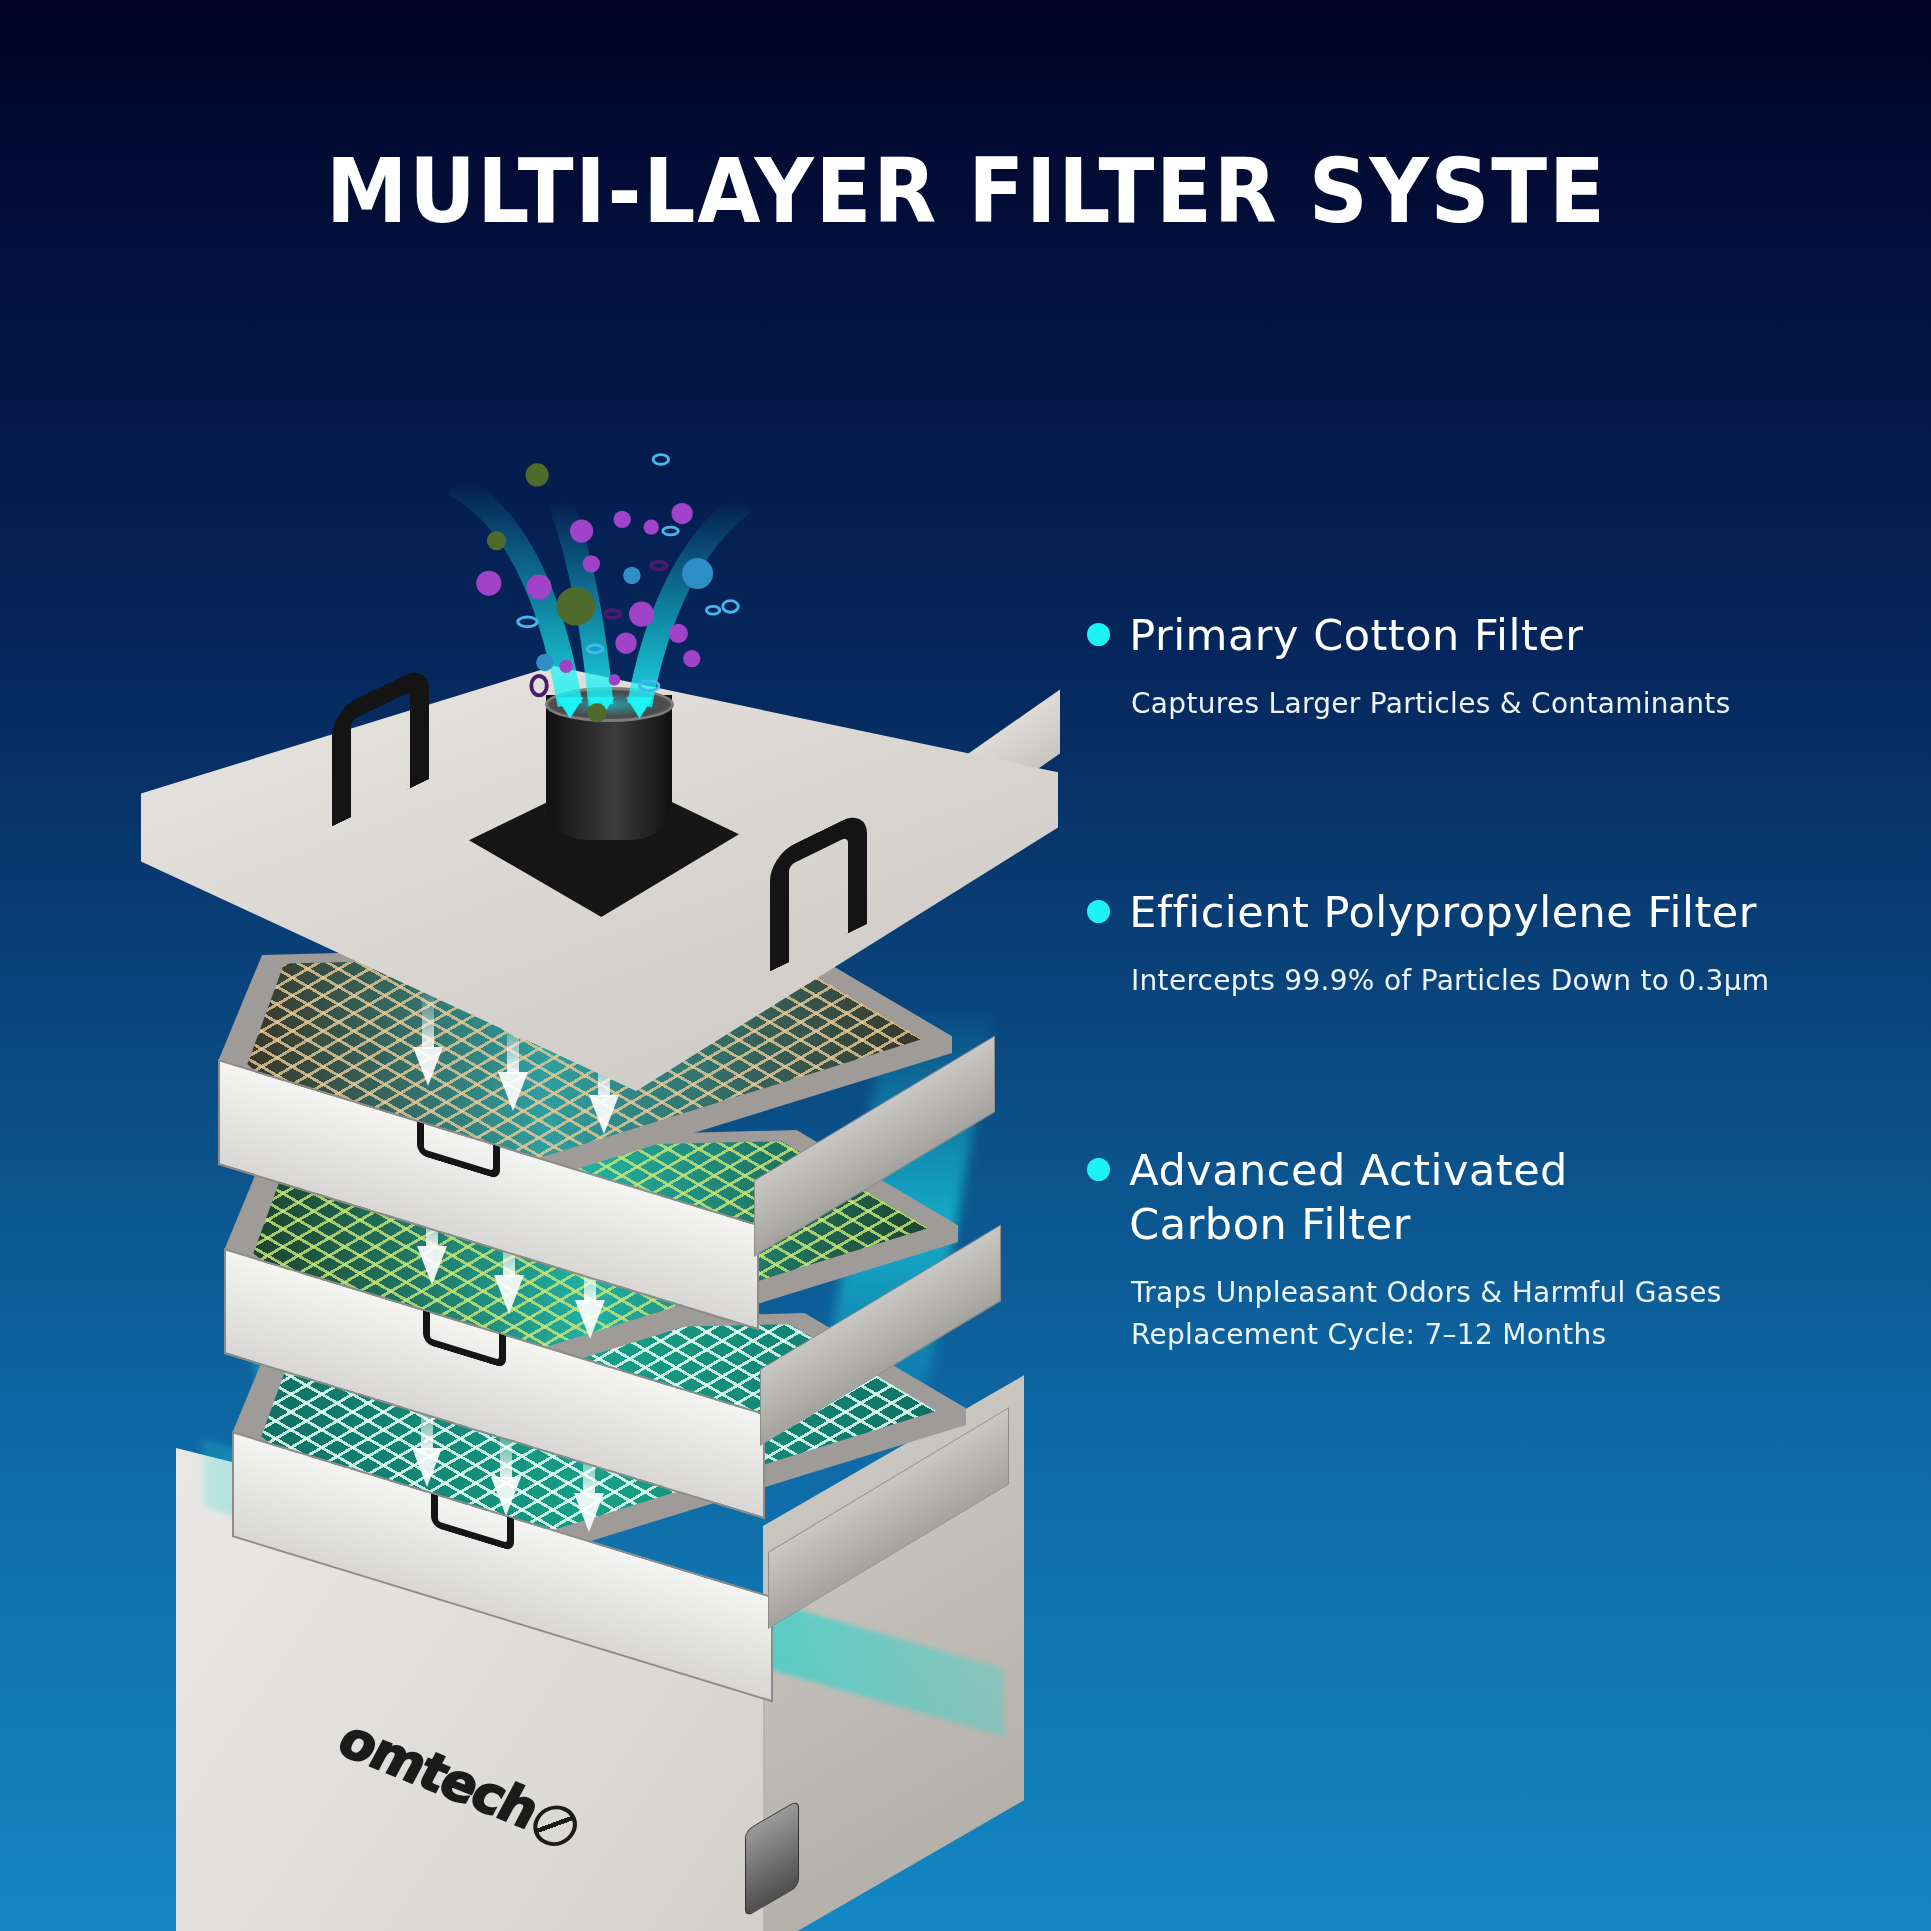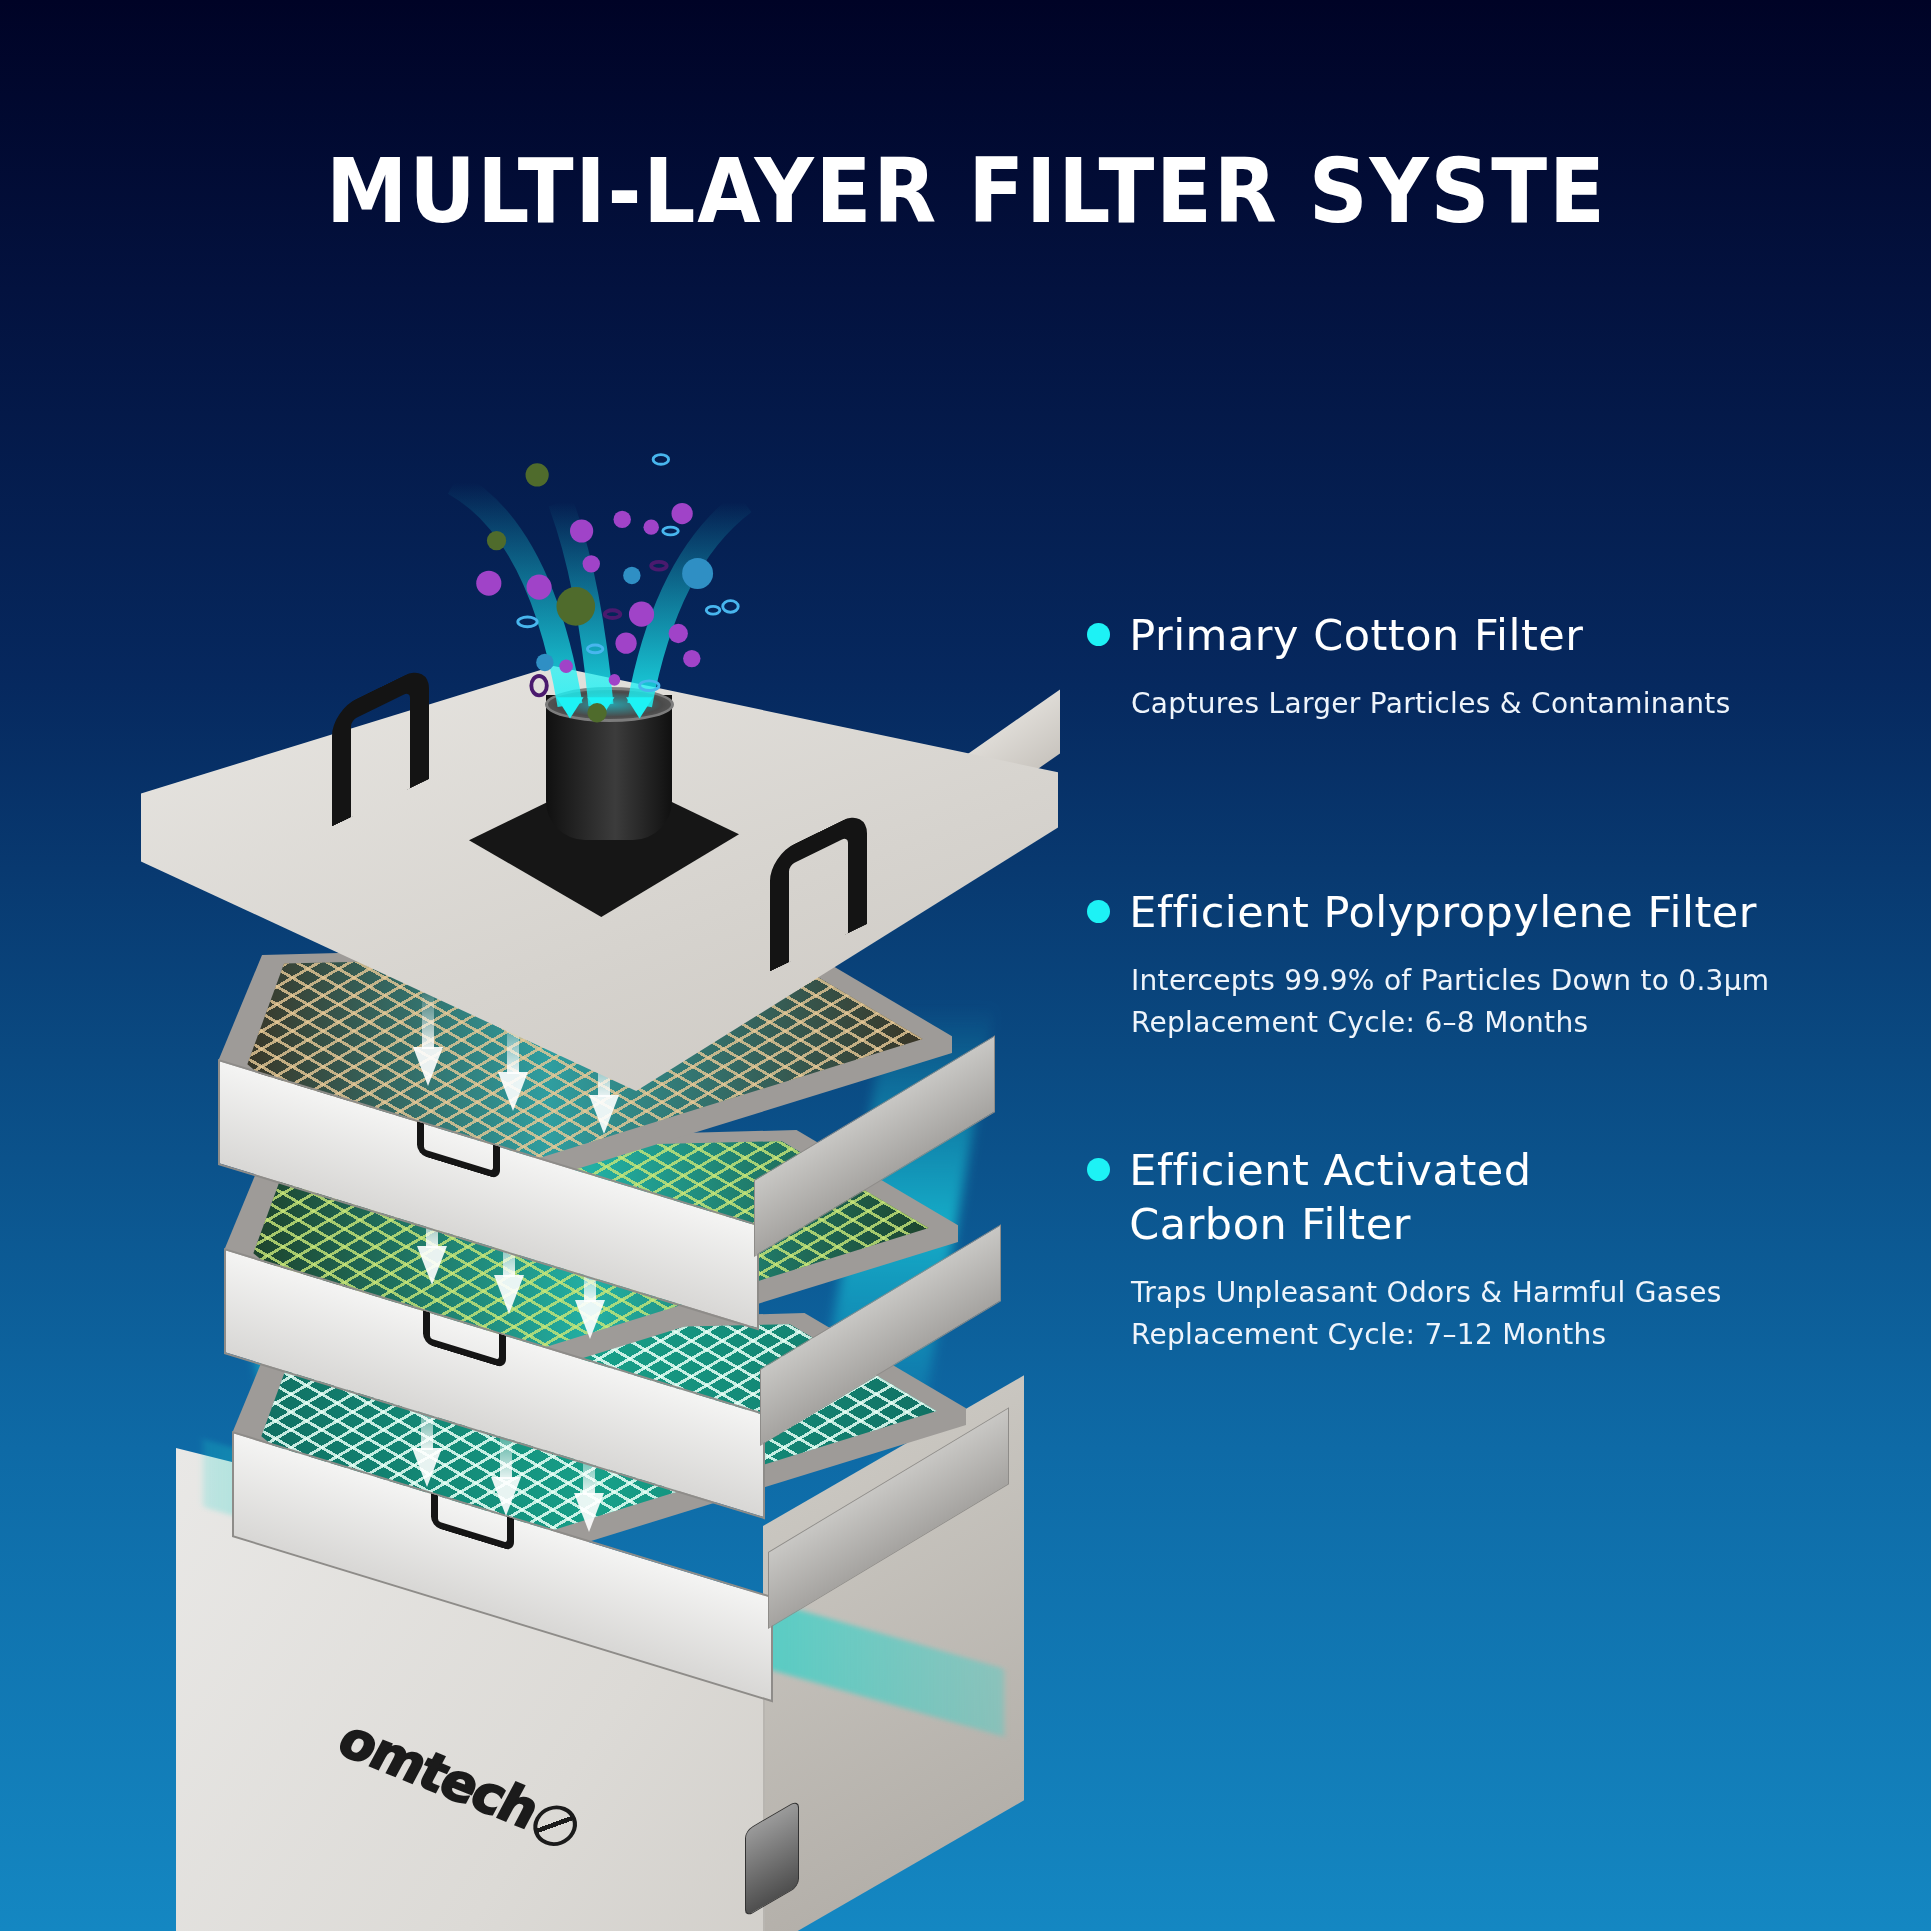--- a/index.html
+++ b/index.html
@@ -392,29 +392,28 @@
     </div>
   </div>
 
   <div class="feature f2">
     <div class="feat-head">
       <span class="bullet"></span>
       <div class="feat-title">Efficient Polypropylene Filter</div>
     </div>
     <div class="feat-desc">
       <div>Intercepts 99.9% of Particles Down to 0.3μm</div>
-      <div>Replacement Cycle: 6–8 Months</div>
     </div>
   </div>
 
   <div class="feature f3">
     <div class="feat-head">
       <span class="bullet"></span>
       <div class="feat-title">
-        <div>Efficient Activated</div>
+        <div>Advanced Activated</div>
         <div>Carbon Filter</div>
       </div>
     </div>
     <div class="feat-desc">
       <div>Traps Unpleasant Odors &amp; Harmful Gases</div>
       <div>Replacement Cycle: 7–12 Months</div>
     </div>
   </div>
 
 </div>

